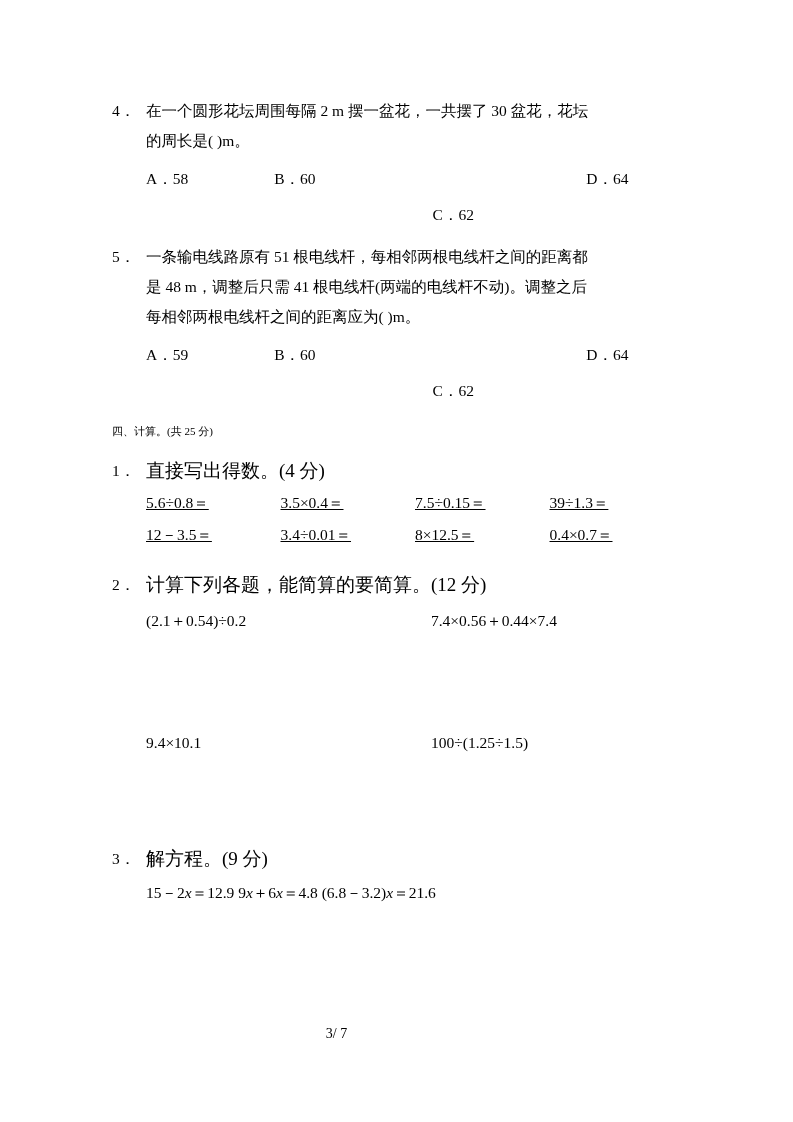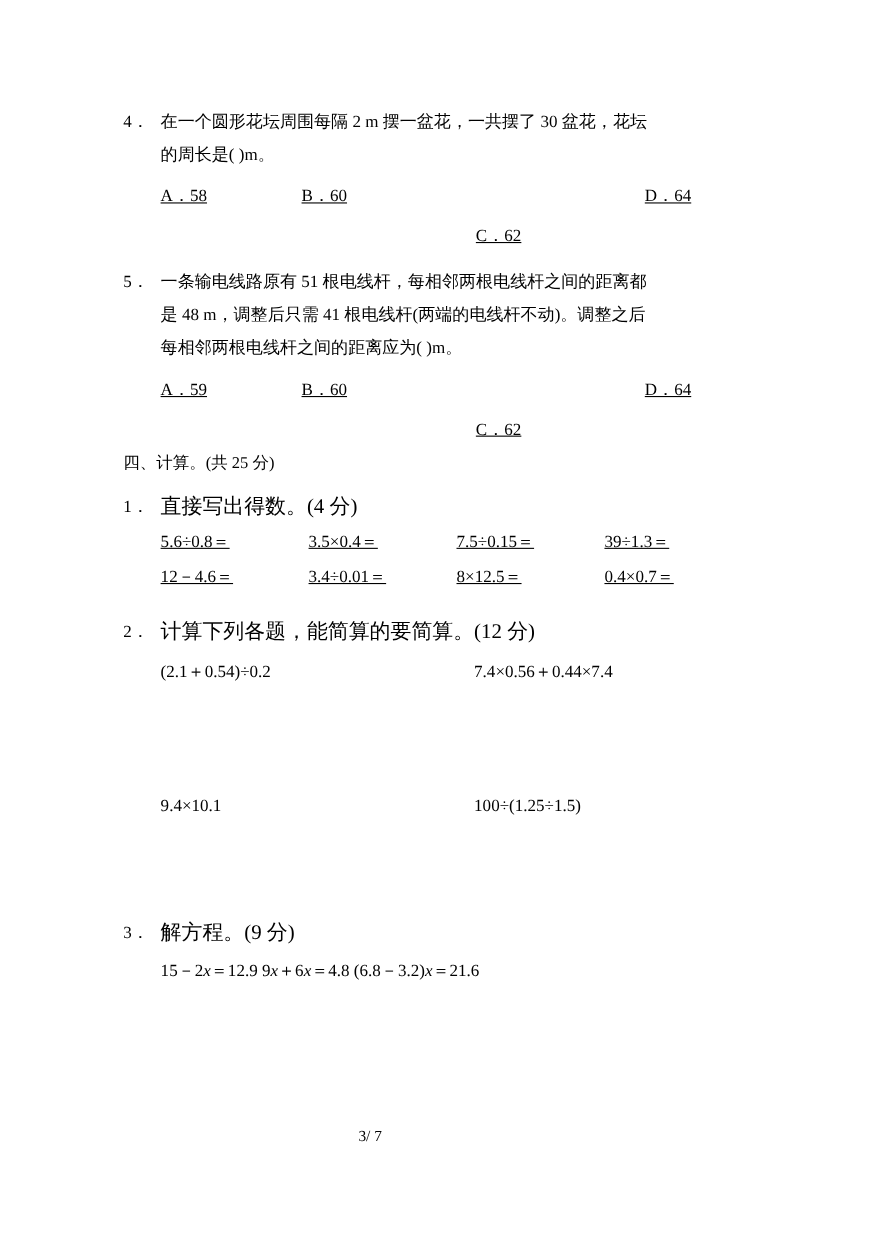--- a/index.html
+++ b/index.html
@@ -47,33 +47,32 @@
     text-align: justify;
   }
   .q-body .l2 {
     display: block;
   }
   .options {
     margin-left: 34px;
     font-size: 15.5px;
     line-height: 30px;
     display: flex;
-    text-decoration: underline;
   }
   .options .opt {
     display: inline-block;
   }
   .opt-a { width: 131px; }
   .opt-b { width: 162px; }
   .opt-c { width: 157px; margin-top: 36px; }
   .opt-d { width: 100px; }
   .section-title {
-    font-size: 15px;
-    line-height: 30px;
-    margin-top: 0;
+    font-size: 11px;
+    line-height: 30px;
+    margin-top: 10px;
     margin-bottom: 4px;
   }
   .sub-q {
     position: relative;
     margin-top: 10px;
   }
   .sub-num {
     position: absolute;
     left: 0;
     top: 0;
@@ -171,21 +170,21 @@
       <span class="sub-num">1．</span>
       <div class="sub-body">直接写出得数。(4 分)</div>
     </div>
     <div class="expr-row mental">
       <span class="cell">5.6÷0.8＝</span>
       <span class="cell">3.5×0.4＝</span>
       <span class="cell">7.5÷0.15＝</span>
       <span class="cell">39÷1.3＝</span>
     </div>
     <div class="expr-row mental">
-      <span class="cell">12－4.6＝</span>
+      <span class="cell">12－3.5＝</span>
       <span class="cell">3.4÷0.01＝</span>
       <span class="cell">8×12.5＝</span>
       <span class="cell">0.4×0.7＝</span>
     </div>
 
     <div class="sub-q" style="margin-top:20px;">
       <span class="sub-num">2．</span>
       <div class="sub-body">计算下列各题，能简算的要简算。(12 分)</div>
     </div>
     <div class="two-col">

